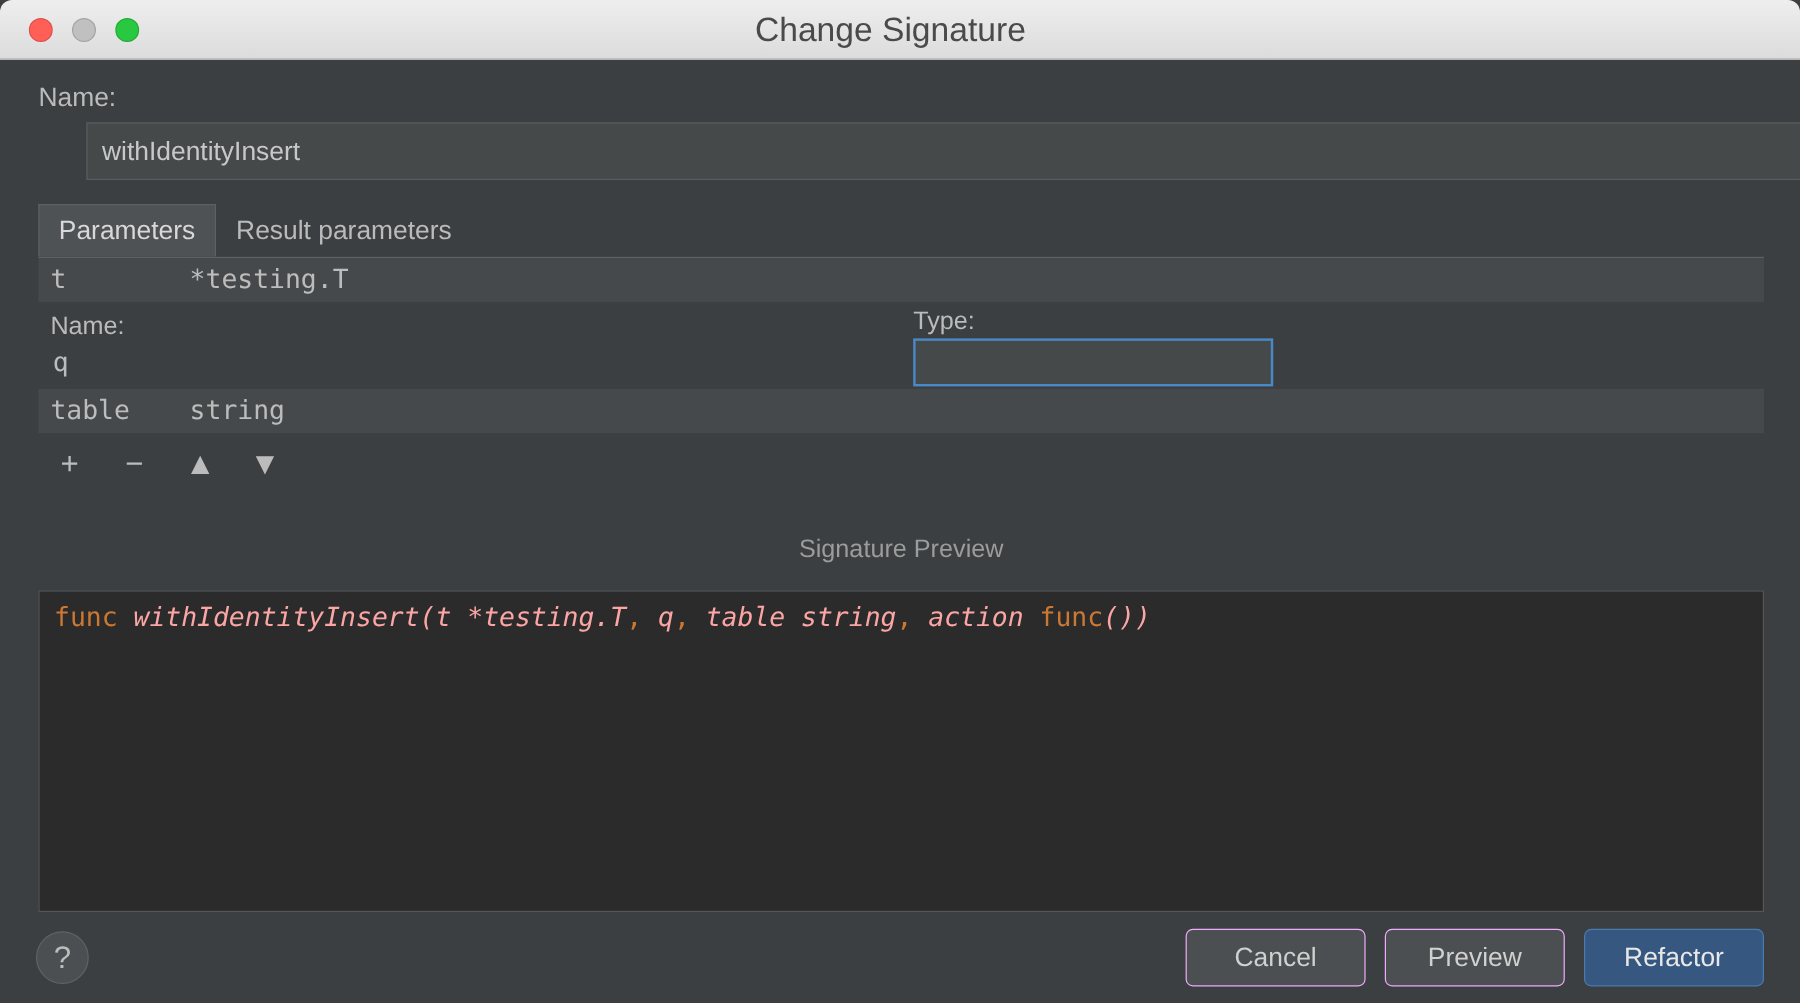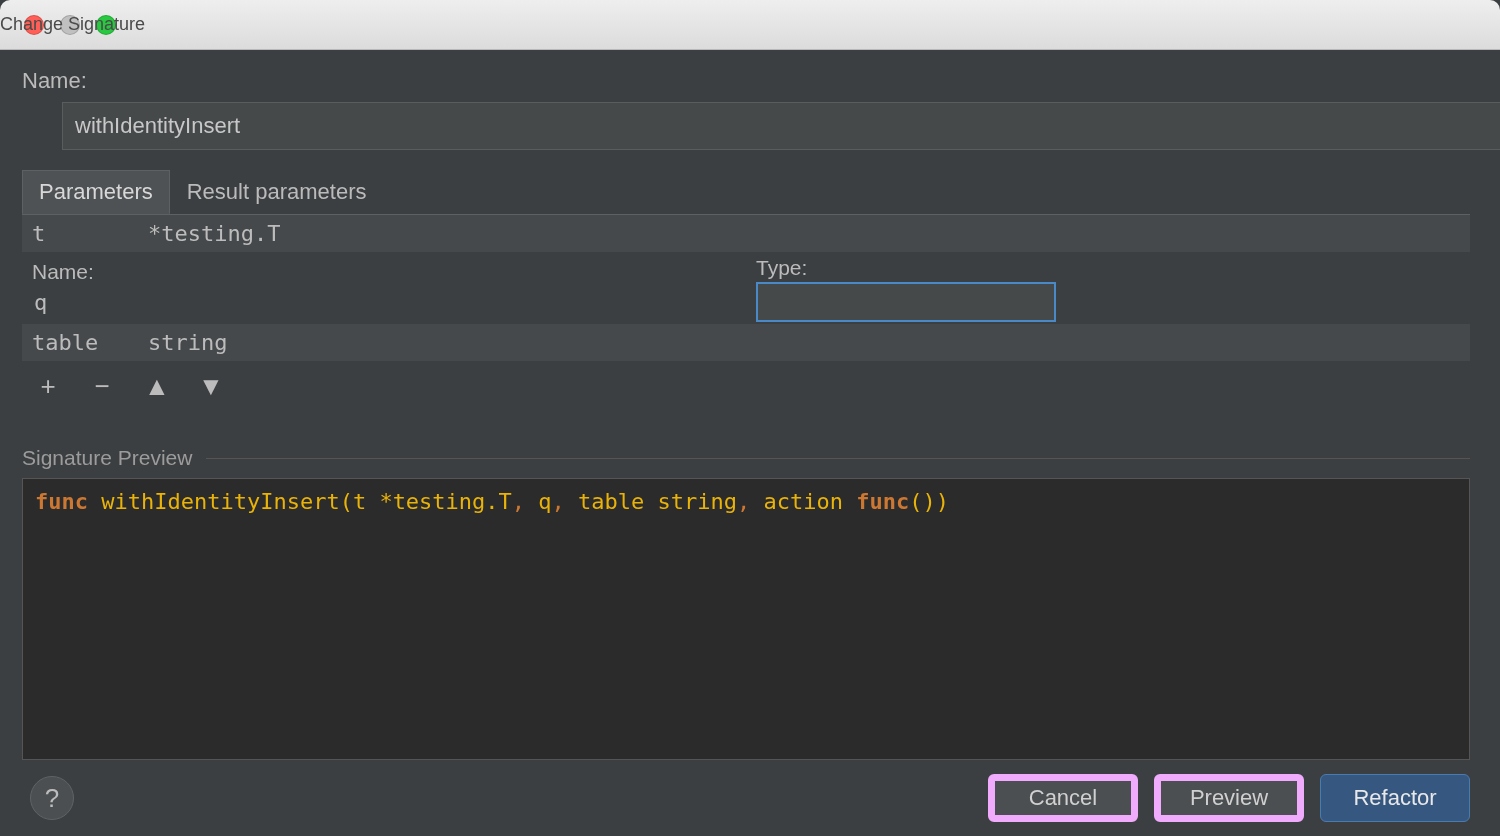--- a/index.html
+++ b/index.html
@@ -32,31 +32,31 @@
   .traffic .dot {
     width: 20px; height: 20px; border-radius: 50%;
     border: 1px solid rgba(0,0,0,.15);
   }
   .dot.red { background: #ff5f57; }
   .dot.yellow { background: #c0c0c0; }
   .dot.green { background: #28c840; }
   .titlebar .title {
     position: absolute;
     left: 0; right: 16px;
-    text-align: left;
+    text-align: center;
     color: #4a4a4a;
-    font-size: 18px;
+    font-size: 28px;
   }
 
   
   .content {
     flex: 1;
     display: flex;
     flex-direction: column;
-    padding: 18px 30px 0 22px;
+    padding: 18px 30px 0 32px;
   }
 
   .field-label {
     color: #bbbbbb;
     font-size: 22px;
     margin-bottom: 8px;
   }
 
   .text-input {
     width: 100%;
@@ -148,40 +148,41 @@
     flex-direction:column;
     flex:1;
   }
   .sig-header {
     display:flex;
     align-items:center;
     gap: 14px;
     color:#9c9c9c;
     font-size:21px;
     margin-bottom:8px;
+    flex-direction:column;
   }
   .sig-header .line {
     flex:1;
     height:1px;
     background:#555;
   }
   .sig-box {
     flex:1;
     background:#2b2b2b;
     border:1px solid #555;
     padding:10px 12px;
     font-family:"Menlo","Consolas",monospace;
     font-size:22px;
     color:#a9b7c6;
     white-space:pre;
     overflow:auto;
   }
-  .kw  { color:#cc7832; font-weight:bold; }
+  .kw  { color:#cc7832; font-weight:normal; }
   .pun { color:#cc7832; }
-  .id  { color:#eab308; }
+  .id  { color:#fca5a5;font-style:italic; }
 
   
   .footer {
     height:76px;
     display:flex;
     align-items:center;
     padding:0 30px;
     gap:16px;
   }
   .help-btn {
@@ -192,21 +193,21 @@
     color:#bcbcbc;
     font-size:26px;
     display:flex; align-items:center; justify-content:center;
     cursor:pointer;
   }
   .spacer { flex:1; }
   .btn {
     min-width:150px;
     height:48px;
     border-radius:6px;
-    border:7px solid #f0abfc;
+    border:1px solid #f0abfc;
     background:#4b4f51;
     color:#d0d0d0;
     font-size:22px;
     padding:0 28px;
     cursor:pointer;
   }
   .btn.primary {
     background:#365880;
     border:1px solid #4a7bb0;
     color:#e8e8e8;

